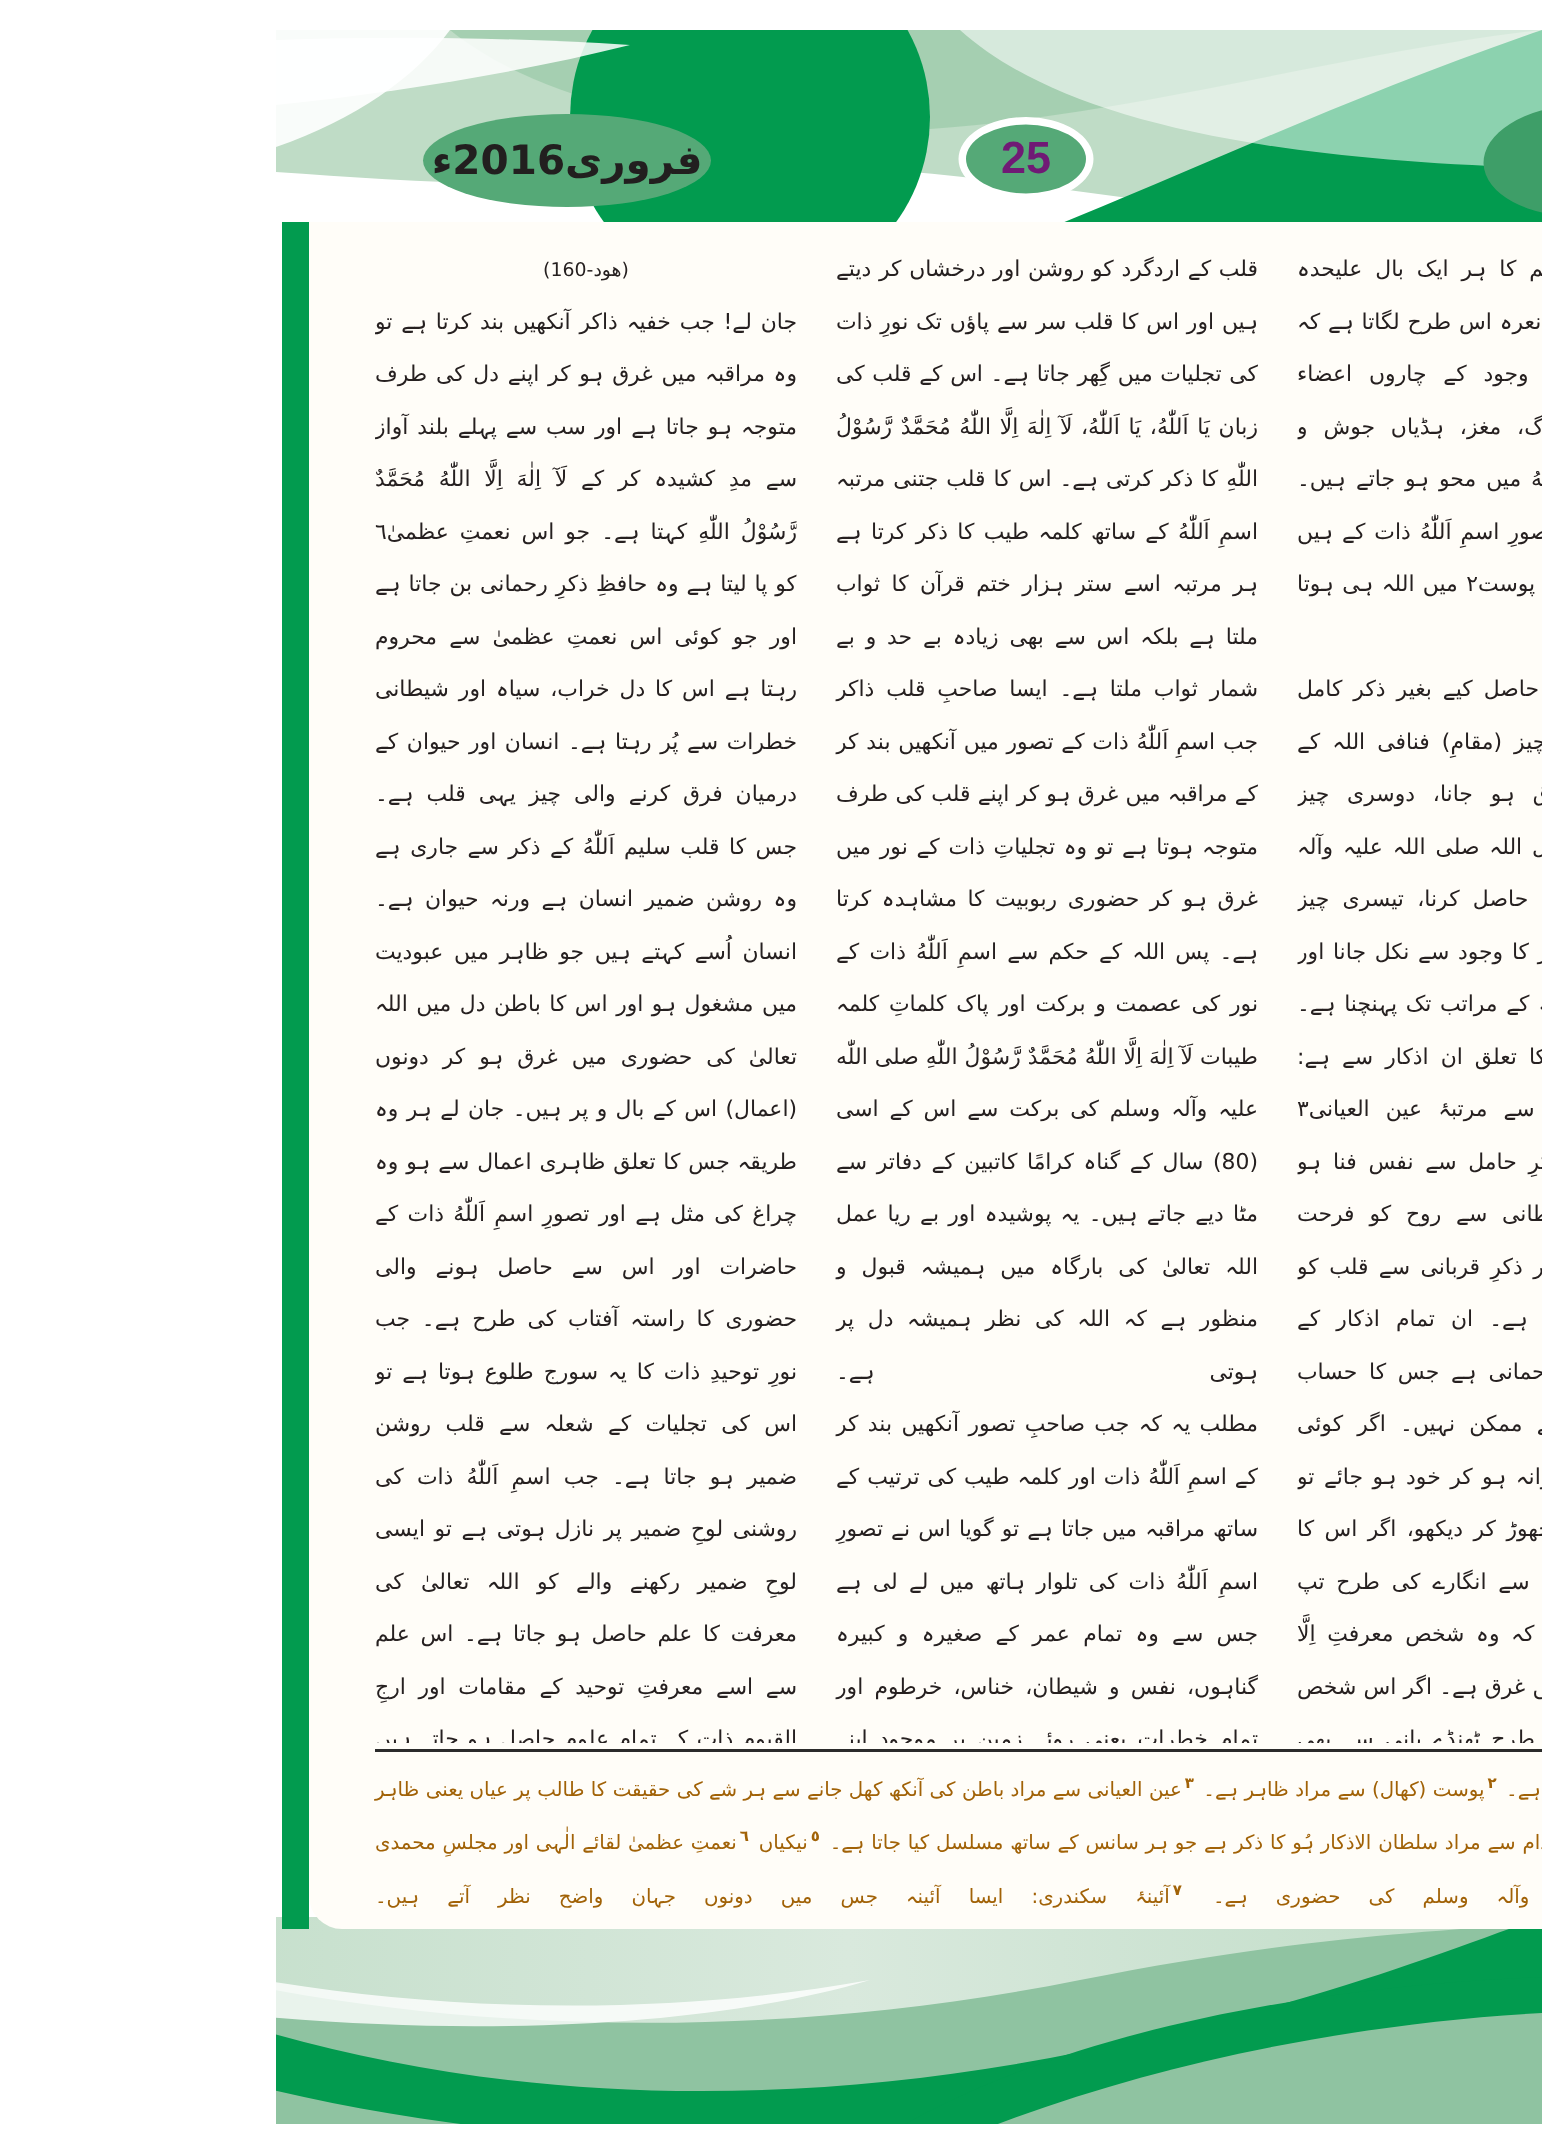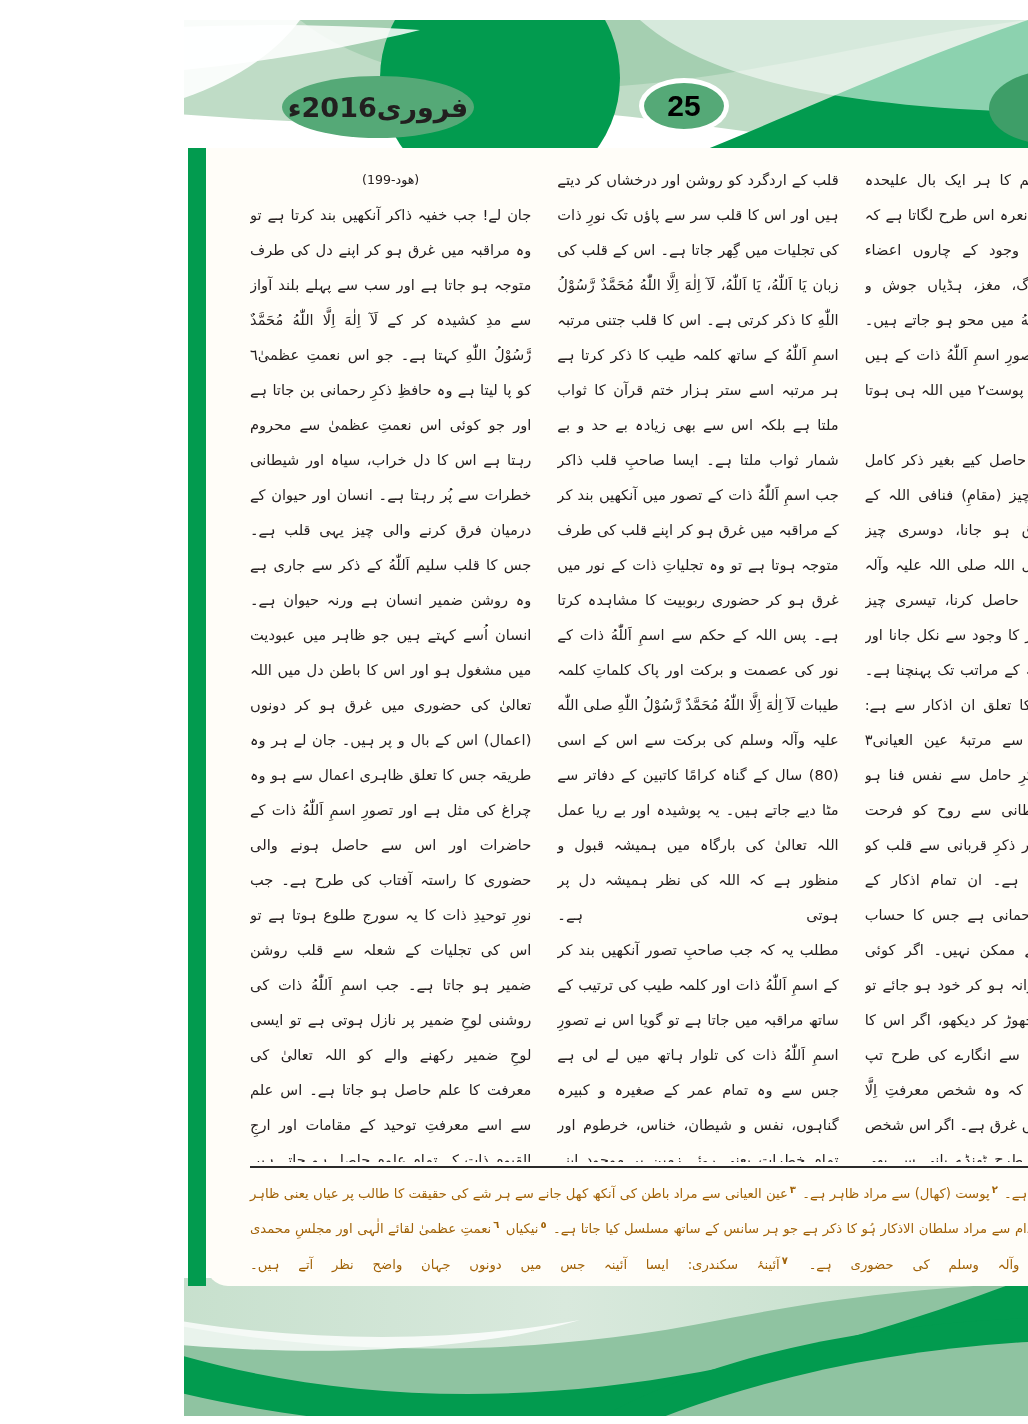--- a/index.html
+++ b/index.html
@@ -61,21 +61,21 @@
     font-size: 27px;
     font-weight: 700;
     direction: rtl;
     letter-spacing: -0.5px;
   }
   .page-badge {
     left: 455px; top: 58px;
     width: 90px; height: 56px;
     background: #55A977;
     border: 5px solid #ffffff;
-    color: #000000;
+    color: #701a75;
     font-size: 30px;
     font-weight: 700;
     font-family: "Liberation Sans", sans-serif;
   }
   .logo-badge {
     left: 805px; top: 50px;
     width: 128px; height: 74px;
     background: #3E9E68;
     color: #14110f;
     font-size: 25px;
@@ -225,21 +225,21 @@
 
       </div>
 
       <div class="col">
         <p>قلب کے اردگرد کو روشن اور درخشاں کر دیتے ہیں اور اس کا قلب سر سے پاؤں تک نورِ ذات کی تجلیات میں گِھر جاتا ہے۔ اس کے قلب کی زبان یَا اَللّٰهُ، یَا اَللّٰهُ، لَآ اِلٰهَ اِلَّا اللّٰهُ مُحَمَّدٌ رَّسُوْلُ اللّٰهِ کا ذکر کرتی ہے۔ اس کا قلب جتنی مرتبہ اسمِ اَللّٰهُ کے ساتھ کلمہ طیب کا ذکر کرتا ہے ہر مرتبہ اسے ستر ہزار ختم قرآن کا ثواب ملتا ہے بلکہ اس سے بھی زیادہ بے حد و بے شمار ثواب ملتا ہے۔ ایسا صاحبِ قلب ذاکر جب اسمِ اَللّٰهُ ذات کے تصور میں آنکھیں بند کر کے مراقبہ میں غرق ہو کر اپنے قلب کی طرف متوجہ ہوتا ہے تو وہ تجلیاتِ ذات کے نور میں غرق ہو کر حضوری ربوبیت کا مشاہدہ کرتا ہے۔ پس اللہ کے حکم سے اسمِ اَللّٰهُ ذات کے نور کی عصمت و برکت اور پاک کلماتِ کلمہ طیبات لَآ اِلٰهَ اِلَّا اللّٰهُ مُحَمَّدٌ رَّسُوْلُ اللّٰهِ صلی اللّٰه علیہ وآلہ وسلم کی برکت سے اس کے اسی (80) سال کے گناہ کرامًا کاتبین کے دفاتر سے مٹا دیے جاتے ہیں۔ یہ پوشیدہ اور بے ریا عمل اللہ تعالیٰ کی بارگاہ میں ہمیشہ قبول و منظور ہے کہ اللہ کی نظر ہمیشہ دل پر ہوتی ہے۔</p>
         <p>مطلب یہ کہ جب صاحبِ تصور آنکھیں بند کر کے اسمِ اَللّٰهُ ذات اور کلمہ طیب کی ترتیب کے ساتھ مراقبہ میں جاتا ہے تو گویا اس نے تصورِ اسمِ اَللّٰهُ ذات کی تلوار ہاتھ میں لے لی ہے جس سے وہ تمام عمر کے صغیرہ و کبیرہ گناہوں، نفس و شیطان، خناس، خرطوم اور تمام خطرات یعنی روئے زمین پر موجود اپنے دشمنوں کو قتل کر دیتا ہے۔</p>
 
       </div>
 
       <div class="col">
-        <p class="ref centered">(ھود-199)</p>
+        <p class="ref centered">(ھود-160)</p>
         <p>جان لے! جب خفیہ ذاکر آنکھیں بند کرتا ہے تو وہ مراقبہ میں غرق ہو کر اپنے دل کی طرف متوجہ ہو جاتا ہے اور سب سے پہلے بلند آواز سے مدِ کشیدہ کر کے لَآ اِلٰهَ اِلَّا اللّٰهُ مُحَمَّدٌ رَّسُوْلُ اللّٰهِ کہتا ہے۔ جو اس نعمتِ عظمیٰ٦ کو پا لیتا ہے وہ حافظِ ذکرِ رحمانی بن جاتا ہے اور جو کوئی اس نعمتِ عظمیٰ سے محروم رہتا ہے اس کا دل خراب، سیاہ اور شیطانی خطرات سے پُر رہتا ہے۔ انسان اور حیوان کے درمیان فرق کرنے والی چیز یہی قلب ہے۔ جس کا قلب سلیم اَللّٰهُ کے ذکر سے جاری ہے وہ روشن ضمیر انسان ہے ورنہ حیوان ہے۔ انسان اُسے کہتے ہیں جو ظاہر میں عبودیت میں مشغول ہو اور اس کا باطن دل میں اللہ تعالیٰ کی حضوری میں غرق ہو کر دونوں (اعمال) اس کے بال و پر ہیں۔ جان لے ہر وہ طریقہ جس کا تعلق ظاہری اعمال سے ہو وہ چراغ کی مثل ہے اور تصورِ اسمِ اَللّٰهُ ذات کے حاضرات اور اس سے حاصل ہونے والی حضوری کا راستہ آفتاب کی طرح ہے۔ جب نورِ توحیدِ ذات کا یہ سورج طلوع ہوتا ہے تو اس کی تجلیات کے شعلہ سے قلب روشن ضمیر ہو جاتا ہے۔ جب اسمِ اَللّٰهُ ذات کی روشنی لوحِ ضمیر پر نازل ہوتی ہے تو ایسی لوحِ ضمیر رکھنے والے کو اللہ تعالیٰ کی معرفت کا علم حاصل ہو جاتا ہے۔ اس علم سے اسے معرفتِ توحید کے مقامات اور ارجِ القیوم ذات کے تمام علوم حاصل ہو جاتے ہیں اور وہ ان تمام علوم کا مفہوم جان لیتا ہے جو لوحِ محفوظ میں درج ہیں اس لیے کہ مجلسِ محمدی صلی اللہ علیہ وآلہ وسلم کی حضوری کی برکت سے اس کی لوحِ ضمیر آئینۂ سکندری٧ کی طرح صاف و شفاف ہو جاتی ہے۔ لوحِ محفوظ پر لکھی ہر حقیقت اور ہر علم اس کی لوحِ ضمیر میں سما جاتا ہے۔ پھر وہ</p>
       </div>
 
     </div>
 
     <div class="footnote-rule"></div>
 
     <div class="footnotes">
       <p>
         <span class="fn-num">١</span><span>مغز سے مراد باطن ہے۔</span>

